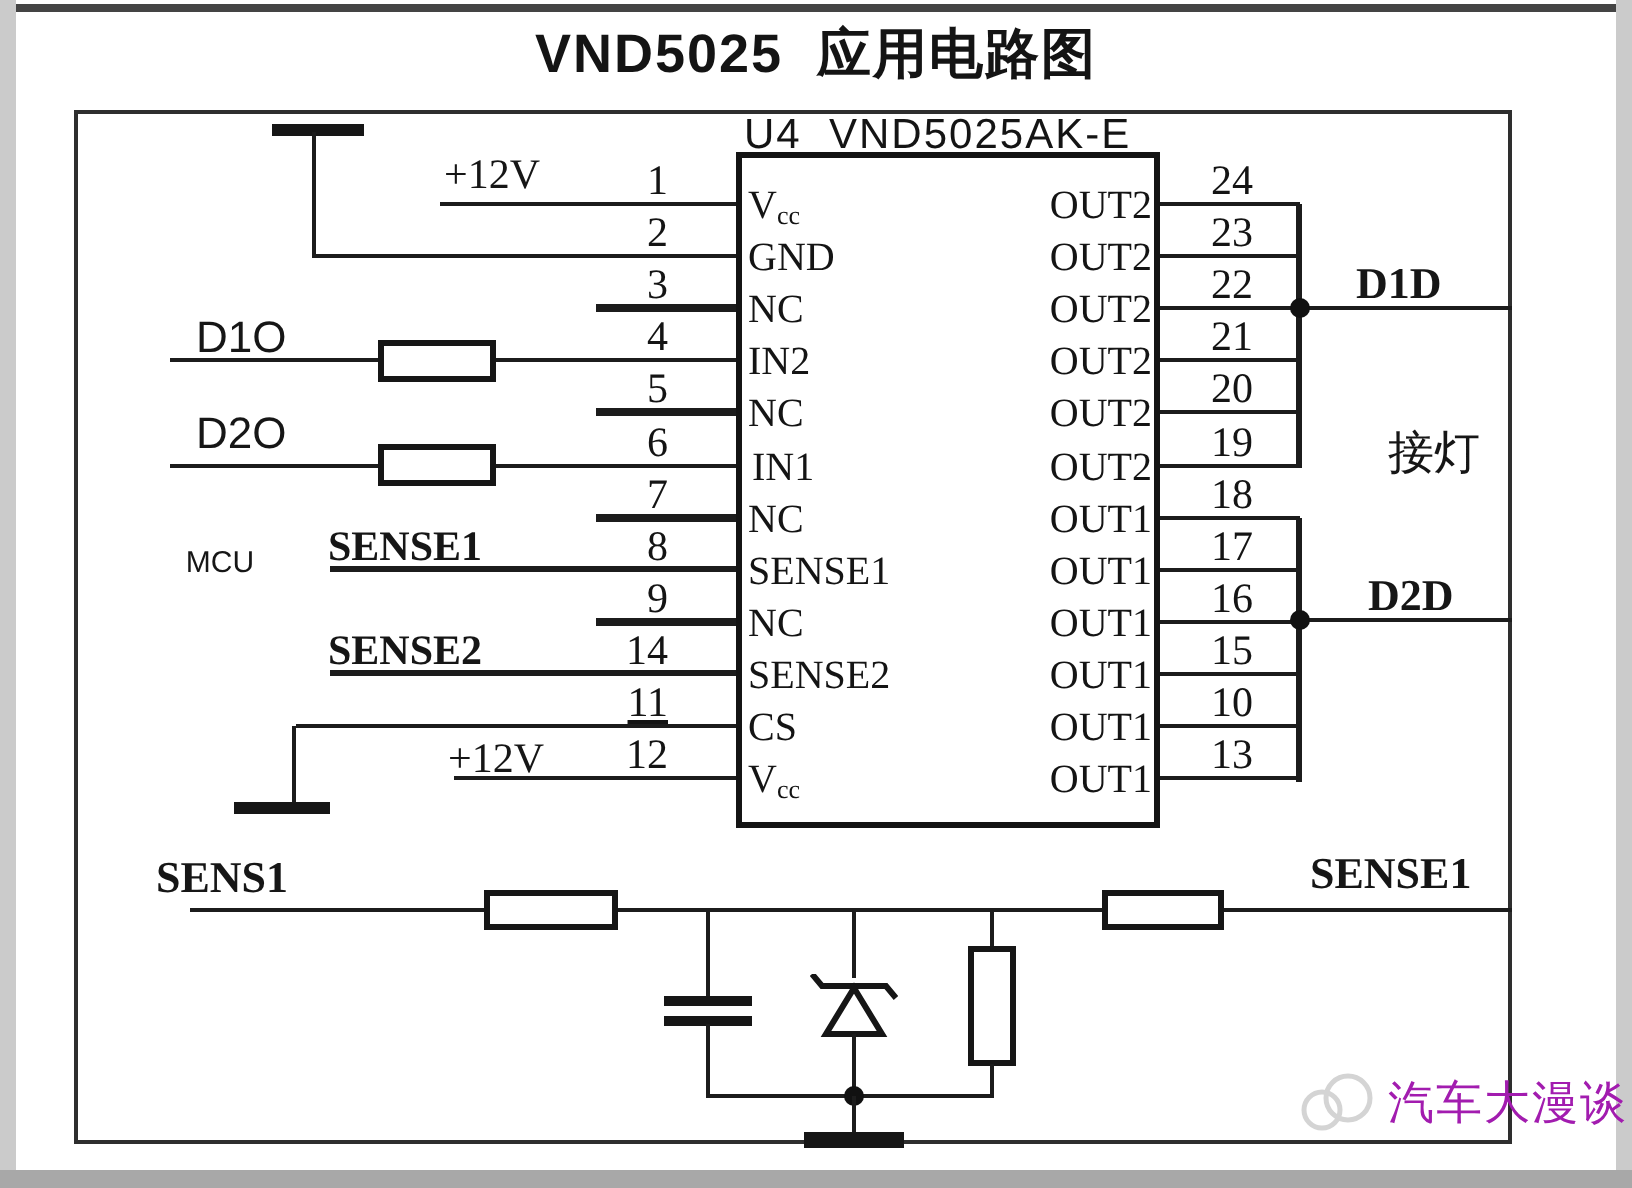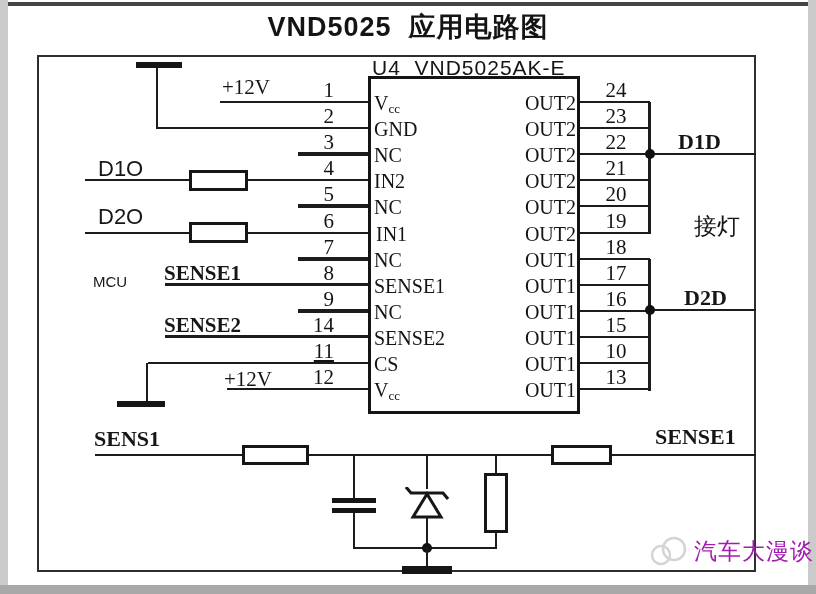--- a/index.html
+++ b/index.html
@@ -147,21 +147,21 @@
   <div class="v" style="left:648px;top:259px;width:3px;height:132px;"></div>
 
   <div class="h" style="left:650px;top:153px;width:106px;"></div>
   <div class="dot" style="left:645px;top:149px;"></div>
   <div class="lbl serif bold" style="left:678px;top:131px;font-size:22px;">D1D</div>
   <div class="h" style="left:650px;top:309px;width:106px;"></div>
   <div class="dot" style="left:645px;top:305px;"></div>
   <div class="lbl serif bold" style="left:684px;top:287px;font-size:22px;">D2D</div>
   <div class="lbl sans" style="left:694px;top:215px;font-size:23px;">接灯</div>
 
-  <div class="lbl serif bold" style="left:94px;top:428px;font-size:22px;">SENS1</div>
+  <div class="lbl serif bold" style="left:78px;top:428px;font-size:22px;">SENS1</div>
   <div class="h" style="left:95px;top:454px;width:661px;"></div>
   <div class="rbox" style="left:242px;top:445px;width:67px;height:20px;"></div>
 
   <div class="v" style="left:353px;top:455px;height:44px;"></div>
   <div class="gnd" style="left:332px;top:498px;width:44px;height:5px;"></div>
   <div class="gnd" style="left:332px;top:508px;width:44px;height:5px;"></div>
   <div class="v" style="left:353px;top:512px;height:37px;"></div>
 
   <div class="v" style="left:426px;top:455px;height:34px;"></div>
   <svg style="position:absolute;left:405px;top:487px;" width="44" height="34" viewBox="0 0 44 34">

